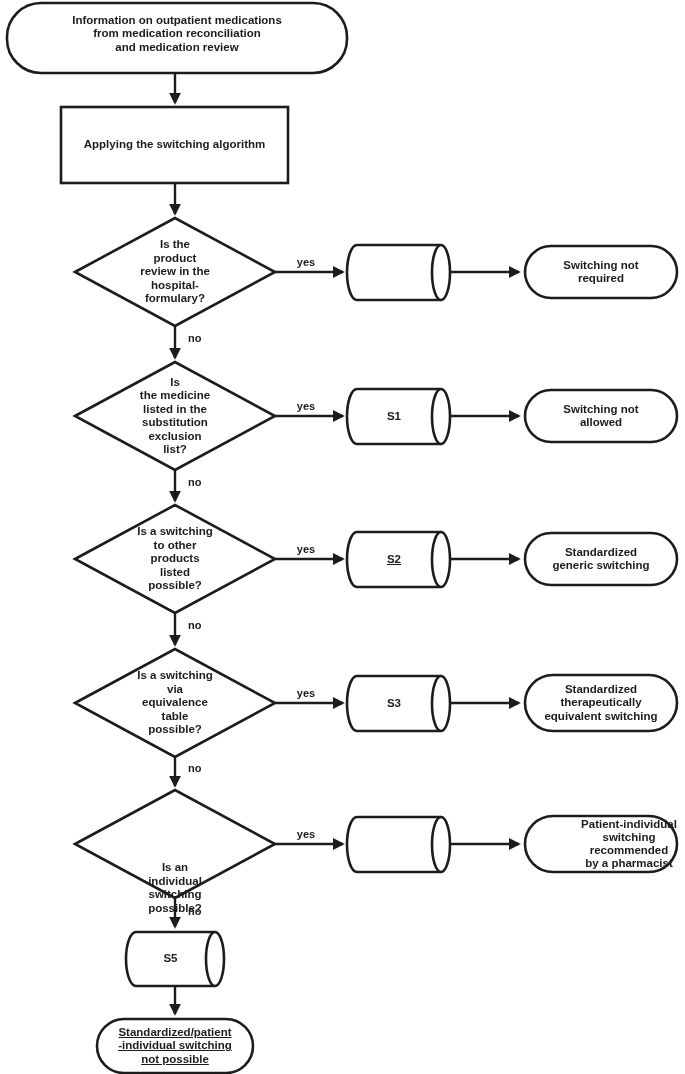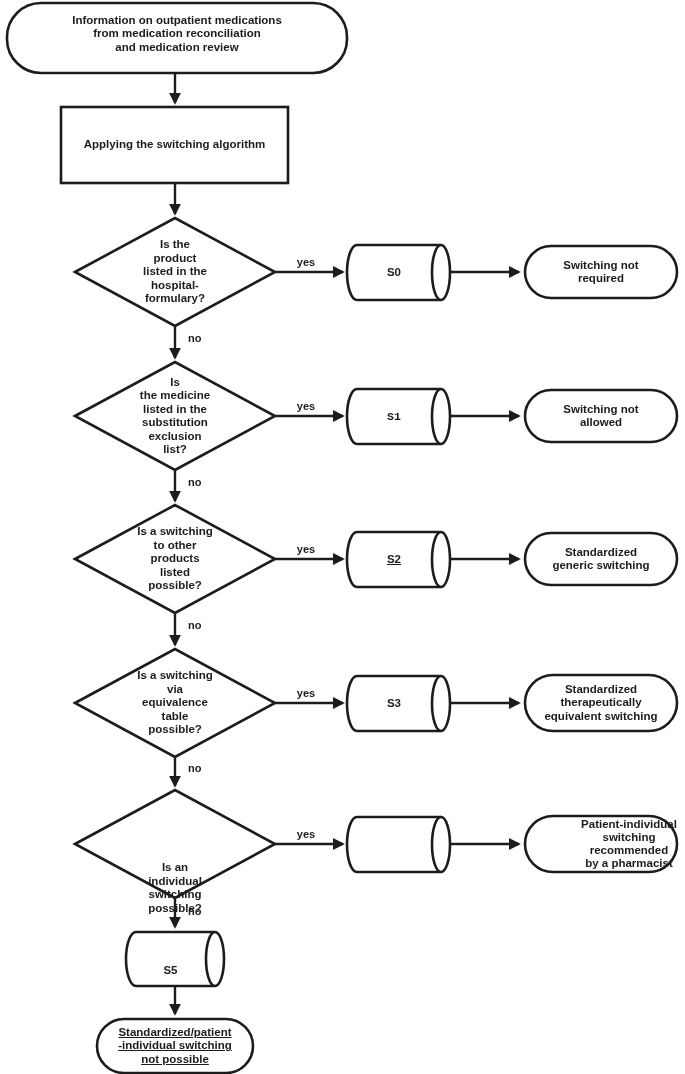--- a/index.html
+++ b/index.html
@@ -104,21 +104,21 @@
     </g>
   </svg>
 
   <div class="label" style="left:7px; top:3px; width:340px; height:62px;">Information on outpatient medications
 from medication reconciliation
 and medication review</div>
   <div class="label" style="left:61px; top:107px; width:227px; height:76px;">Applying the switching algorithm</div>
 
   <div class="label" style="left:85px; top:218px; width:180px; height:108px;">Is the
 product
-listed in the
+review in the
 hospital-
 formulary?</div>
   <div class="label" style="left:85px; top:362px; width:180px; height:108px;">Is
 the medicine
 listed in the
 substitution
 exclusion
 list?</div>
   <div class="label" style="left:85px; top:505px; width:180px; height:108px;">Is a switching
 to other
@@ -140,37 +140,36 @@
   <div class="edge-label centered" style="left:277px; top:542px; width:58px;">yes</div>
   <div class="edge-label centered" style="left:277px; top:686px; width:58px;">yes</div>
   <div class="edge-label centered" style="left:277px; top:827px; width:58px;">yes</div>
 
   <div class="edge-label" style="left:188px; top:331px;">no</div>
   <div class="edge-label" style="left:188px; top:475px;">no</div>
   <div class="edge-label" style="left:188px; top:618px;">no</div>
   <div class="edge-label" style="left:188px; top:761px;">no</div>
   <div class="edge-label" style="left:188px; top:904px;">no</div>
 
-  <div class="label" style="left:347px; top:245px; width:94px; height:55px;">S0</div>
-  <div class="label" style="left:347px; top:389px; width:94px; height:55px;font-family:Liberation Mono, monospace;">S1</div>
+  <div class="label" style="left:347px; top:389px; width:94px; height:55px;">S1</div>
   <div class="label" style="left:347px; top:532px; width:94px; height:55px;text-decoration:underline;">S2</div>
   <div class="label" style="left:347px; top:676px; width:94px; height:55px;">S3</div>
 
   <div class="label" style="left:525px; top:246px; width:152px; height:52px;">Switching not
 required</div>
   <div class="label" style="left:525px; top:390px; width:152px; height:52px;">Switching not
 allowed</div>
   <div class="label" style="left:525px; top:533px; width:152px; height:52px;">Standardized
 generic switching</div>
   <div class="label" style="left:525px; top:675px; width:152px; height:56px;">Standardized
 therapeutically
 equivalent switching</div>
   <div class="label tight" style="left:525px; top:816px; width:152px; height:56px;">Patient-individual
 switching
 recommended
 by a pharmacist</div>
 
-  <div class="label" style="left:126px; top:932px; width:89px; height:54px;margin-top:12px;">S5</div>
+  <div class="label" style="left:126px; top:932px; width:89px; height:54px;">S5</div>
   <div class="label" style="left:97px; top:1019px; width:156px; height:54px;text-decoration:underline;">Standardized/patient
 -individual switching
 not possible</div>
 
 </div>
 
 </body></html>

